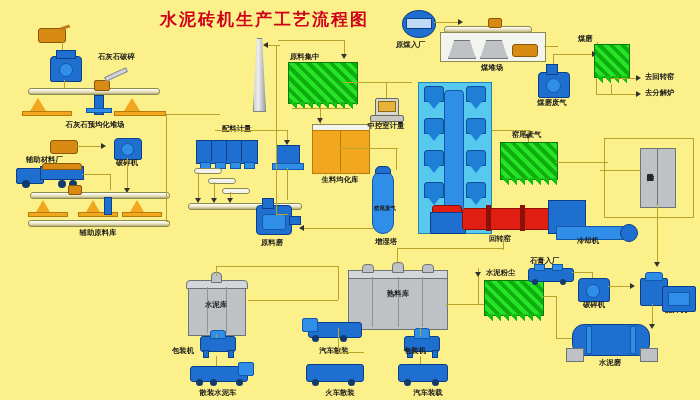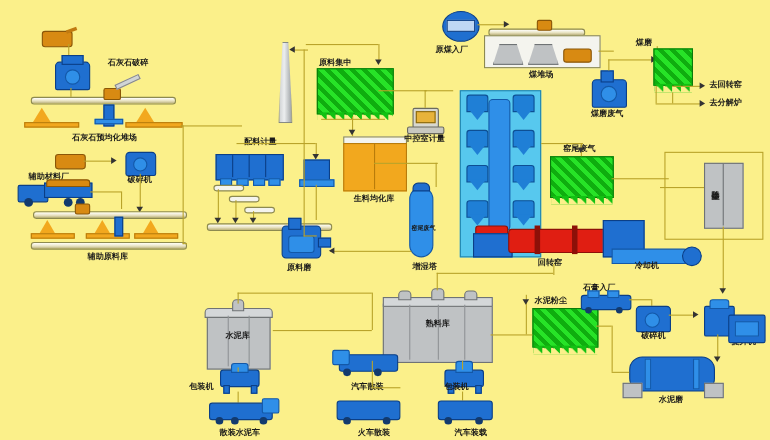--- a/index.html
+++ b/index.html
@@ -101,20 +101,21 @@
     letter-spacing:4px;pointer-events:none;
     text-shadow:0 0 2px rgba(120,120,120,.5);
   }
   .box-outline{position:absolute;border:1px solid #b9a32a;background:transparent;}
 </style>
 </head>
 <body>
 
 <div id="stage">
 
+  <div id="title">水泥砖机生产工艺流程图</div>
 
   <div class="eq" style="left:38px;top:28px;width:26px;height:13px;background:#d88a12;border:1px solid #8a5607;border-radius:3px;"></div>
   <div class="eq" style="left:60px;top:26px;width:10px;height:3px;background:#c07a10;transform:rotate(-20deg);"></div>
   <div class="line v" style="left:62px;top:40px;height:12px;"></div>
   <div class="arw d" style="left:59px;top:51px;"></div>
 
   <div class="eq blue" style="left:50px;top:56px;width:30px;height:24px;border-radius:4px 4px 2px 2px;"></div>
   <div class="eq blue2" style="left:59px;top:63px;width:12px;height:12px;border-radius:50%;"></div>
   <div class="eq blue" style="left:56px;top:50px;width:18px;height:7px;"></div>
   <div class="lbl" style="left:98px;top:52px;">石灰石破碎</div>

